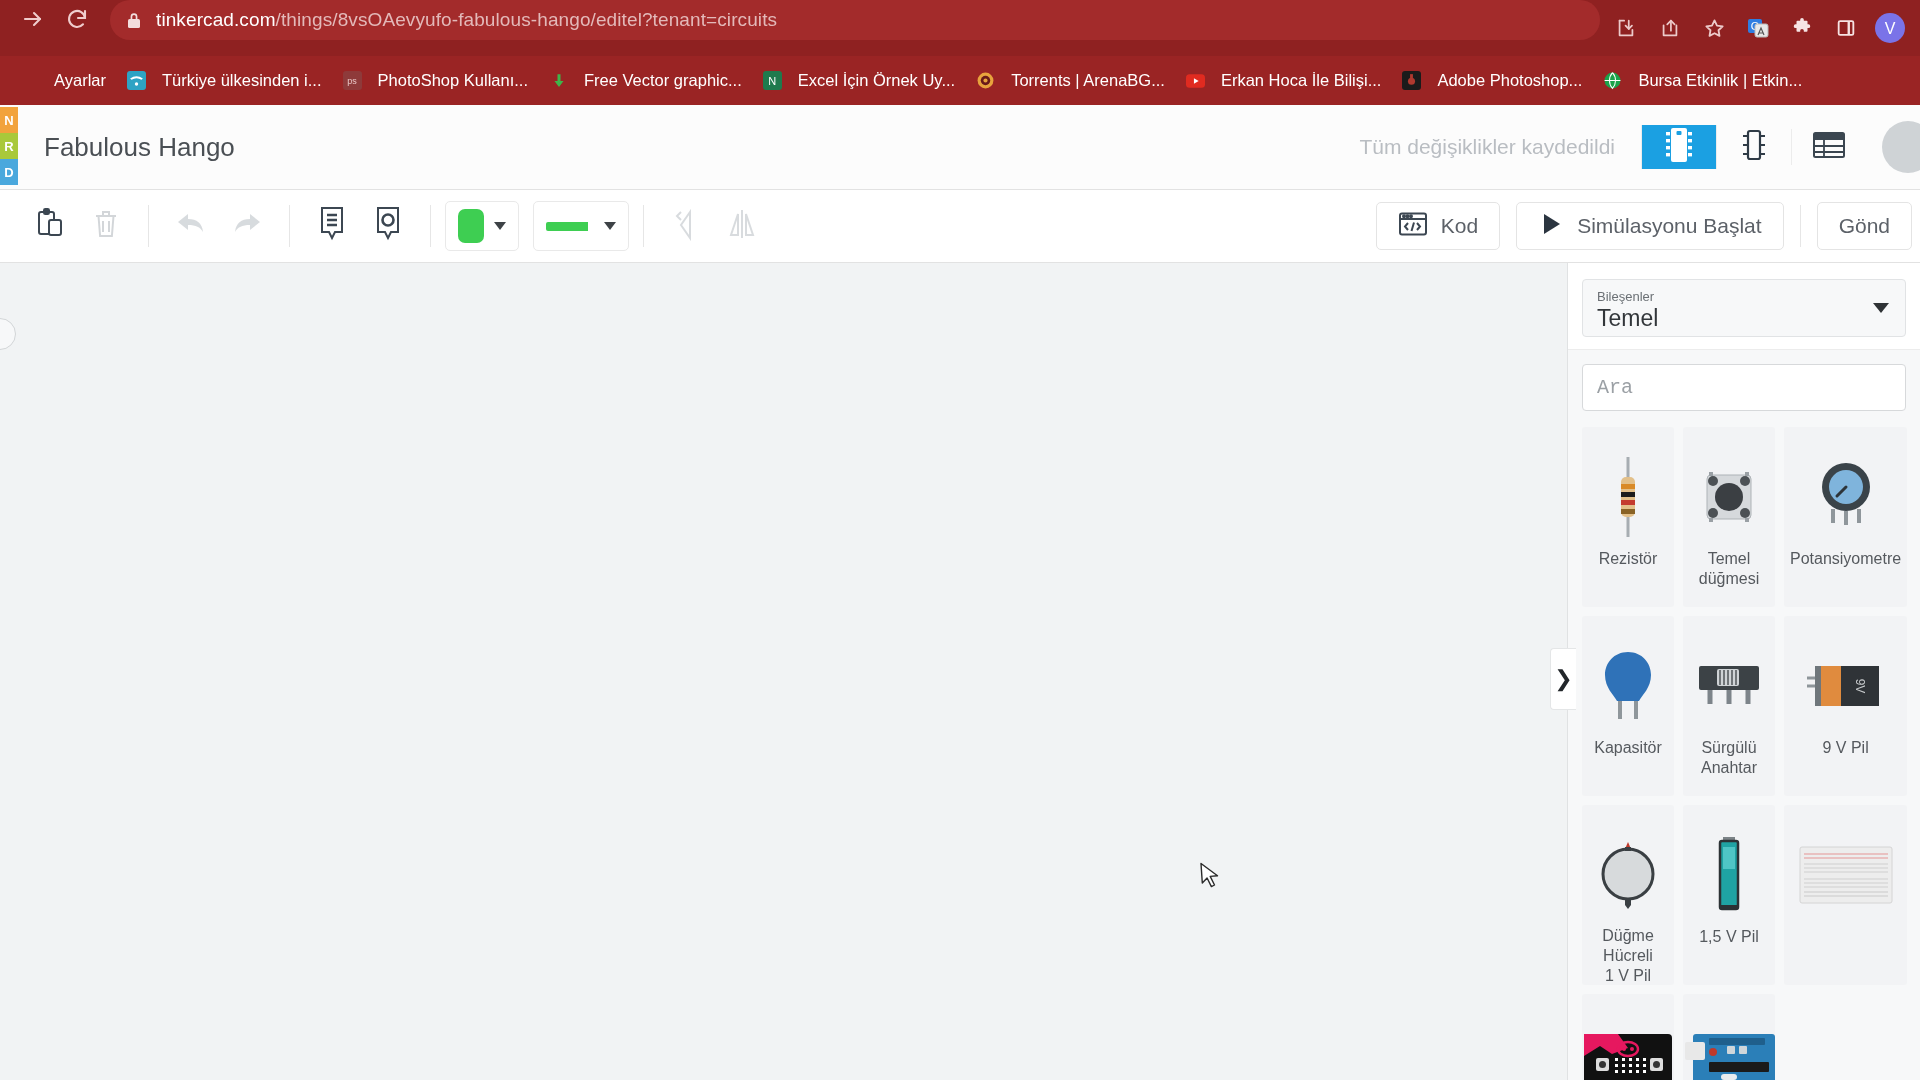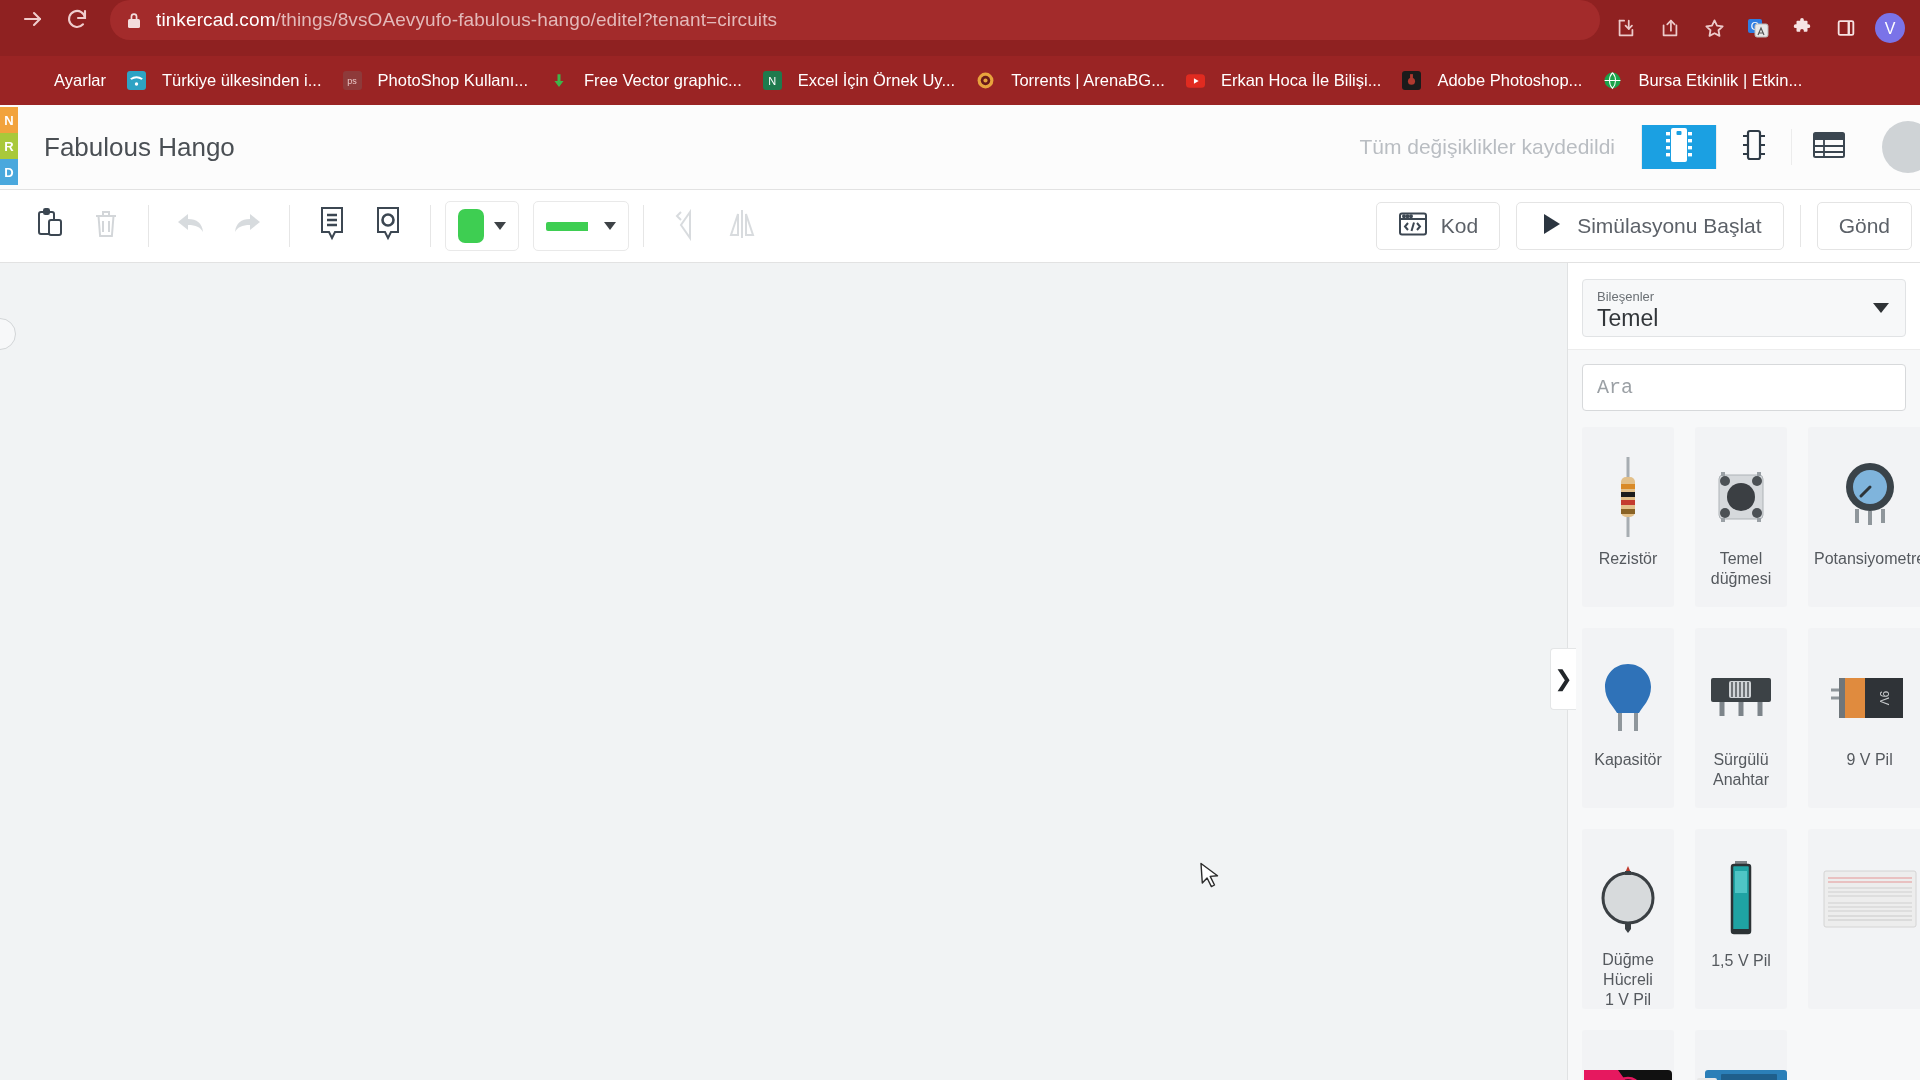--- a/index.html
+++ b/index.html
@@ -289,21 +289,21 @@
     font-size: 20px;
     color: #3a3e42;
     font-family: Liberation Mono, monospace;
   }
   .search-input::placeholder { color: #9ba0a5; }
   .comp-grid {
     flex: 1 1 auto;
     background: #f7f8f9;
     display: grid;
     grid-template-columns: repeat(3, 1fr);
-    gap: 21px;
+    gap: 9px;
     padding: 0 14px 14px 14px;
     overflow: hidden;
   }
   .comp-card {
     background: #f2f3f5;
     border-radius: 3px;
     height: 180px;
     display: flex; flex-direction: column;
     align-items: center; justify-content: flex-start;
     padding-top: 18px;

